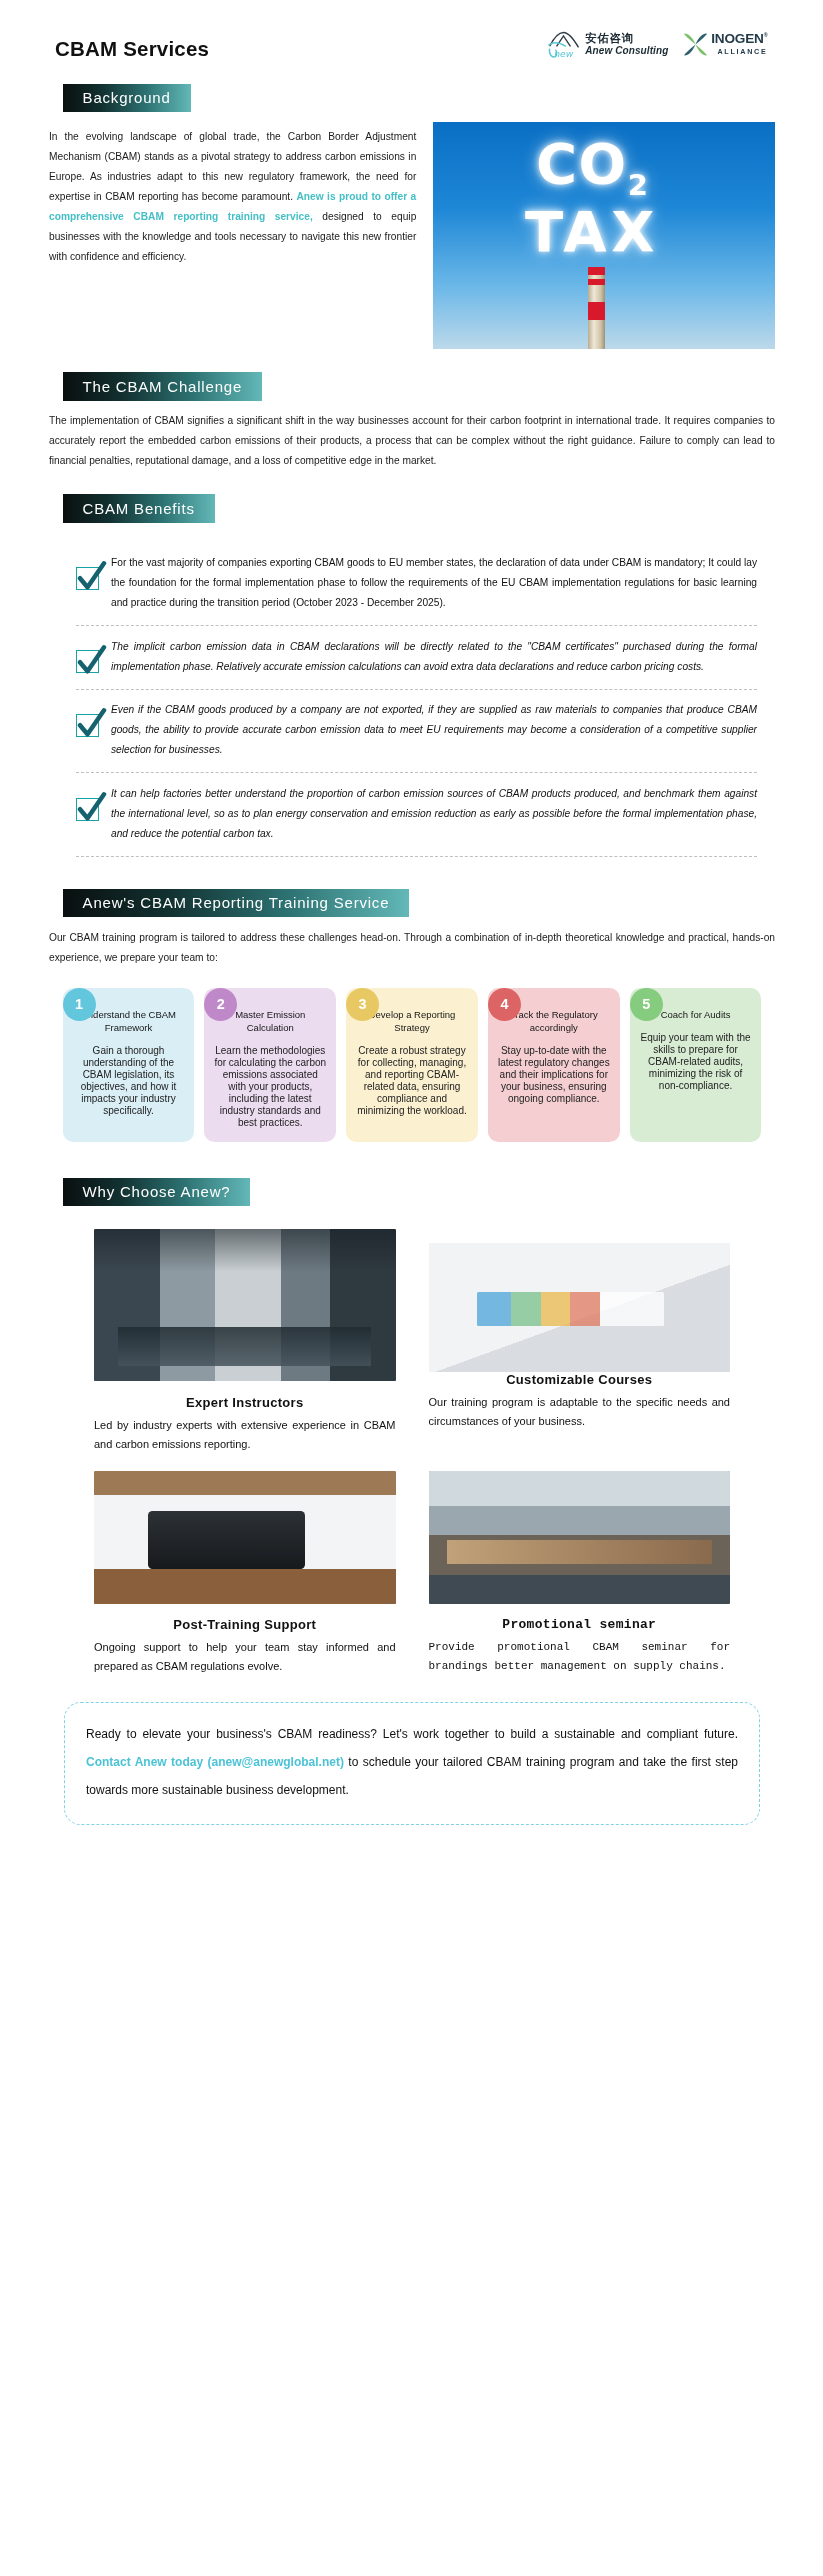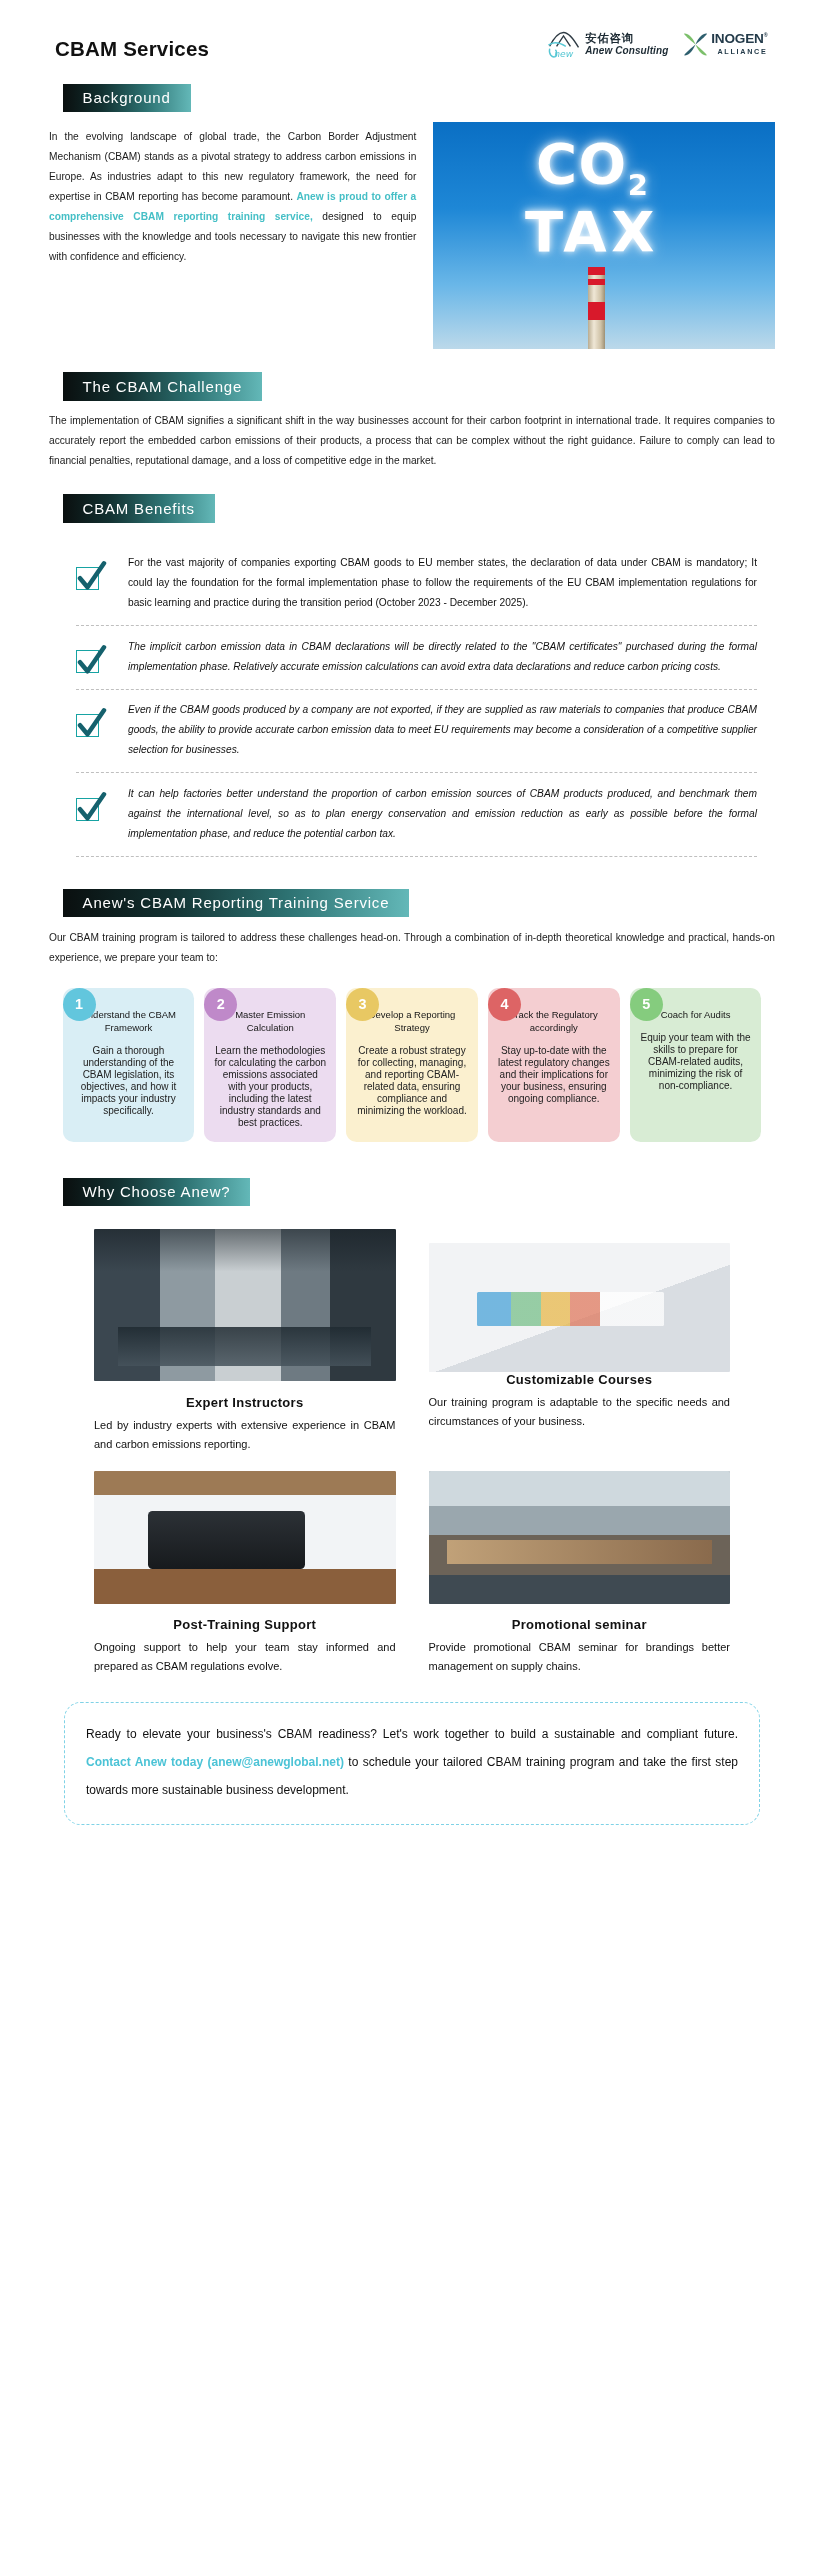--- a/index.html
+++ b/index.html
@@ -64,21 +64,21 @@
   .c-sub { font-size:29px; vertical-align:sub; }
   .c-tax { left:92px; top:77px; font-size:56px; letter-spacing:4.5px; }
   .stack { position:absolute; left:155px; bottom:0; width:16.7px; height:82px;
      background:linear-gradient(90deg,#b9ac91,#efe7d6 35%,#cfc2a7 75%,#9d9075); }
   .stack .band-r { position:absolute; left:0; right:0; background:#d8192b; }
   .stack .b1 { top:0; height:7.6px; }
   .stack .b2 { top:12px; height:6px; }
   .stack .b3 { top:35px; height:18px; }
 
   
-  .benefit { display:flex; gap:29px; align-items:flex-start; padding:10.6px 0 12px 0; }
+  .benefit { display:flex; gap:12px; align-items:flex-start; padding:10.6px 0 12px 0; }
   .benefit + .benefit { border-top:0.8px dashed #bfbfbf;font-style:italic; }
   .benefits-list { margin-top:20px; padding:0 18px 0 27px; }
   .benefits-list .benefit:last-child { border-bottom:0.8px dashed #bfbfbf; }
   .chk { flex:none; width:23px; height:23px; position:relative; margin-top:13.6px; }
   .chk .box { position:absolute; inset:0; border:1.8px solid #17a3a3; }
   .chk svg { position:absolute; left:-2.3px; top:-6.8px; }
   .benefit p { margin:0; font-size:10.2px; line-height:20px; text-align:justify; flex:1; }
 
   
   .steps { display:flex; gap:10px; margin-top:20px; padding:0 13.6px; }
@@ -89,21 +89,21 @@
   .step p  { margin:0; font-size:10px; line-height:12px; text-align:center; color:#222; }
 
   
   .why-grid { display:grid; grid-template-columns:1fr 1fr; gap:16.7px 33px; margin-top:23px; padding:0 45px; }
   .why-card .photo { width:100%; height:152px; border-radius:1.5px; overflow:hidden; position:relative; }
   .why-card h3 { margin:13.6px 0 6px 0; font-size:13px; font-weight:700; text-align:center; letter-spacing:0.3px; }
   .why-card p  { margin:0; font-size:11px; line-height:19px; text-align:justify; }
   .why-card:nth-child(2) .photo,
   .why-card:nth-child(2) h3 { margin-top:0; }
   .why-card:nth-child(2) { padding-top:13.6px; }
-  .why-card:nth-child(4) { padding-top:0px; }
+  .why-card:nth-child(4) { padding-top:0px;font-family:Liberation Mono, monospace; }
 
   
   .ph { position:absolute; inset:0; }
   .p1 { background:
       linear-gradient(180deg, rgba(20,28,34,.55) 0%, rgba(20,28,34,0) 28%),
       linear-gradient(90deg,#3b4750 0 22%, #8e9aa1 22% 40%, #c9cfd2 40% 62%, #6e7a82 62% 78%, #2f3940 78% 100%),
       #5d6970; }
   .p2 { background:
       linear-gradient(160deg,#f2f3f5 0 55%, #d9dde2 55% 100%),
       #eceff2; }

